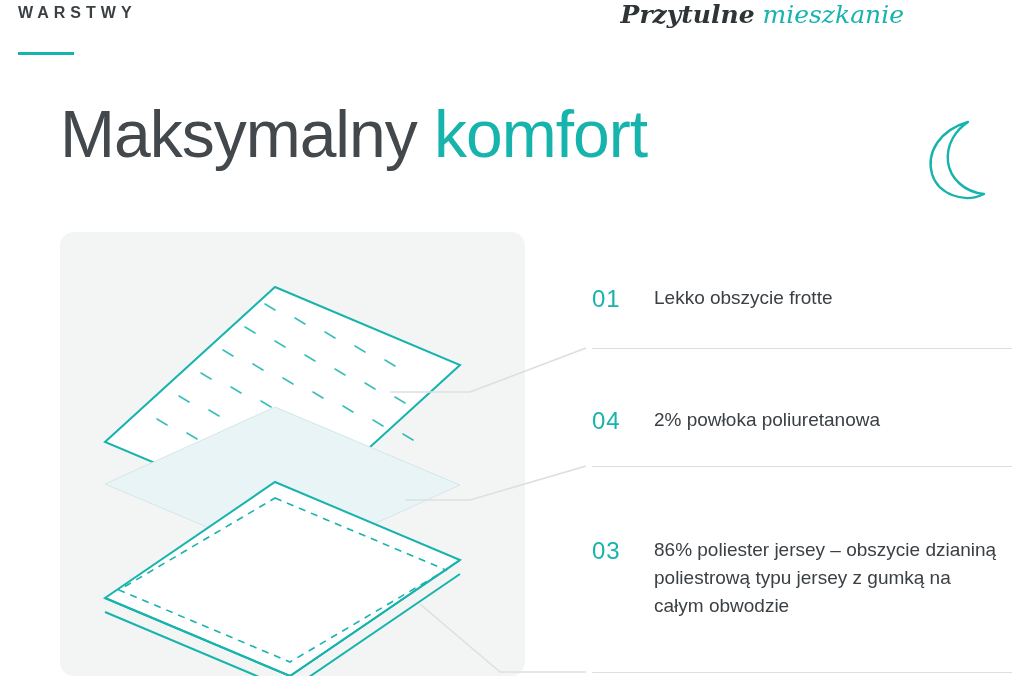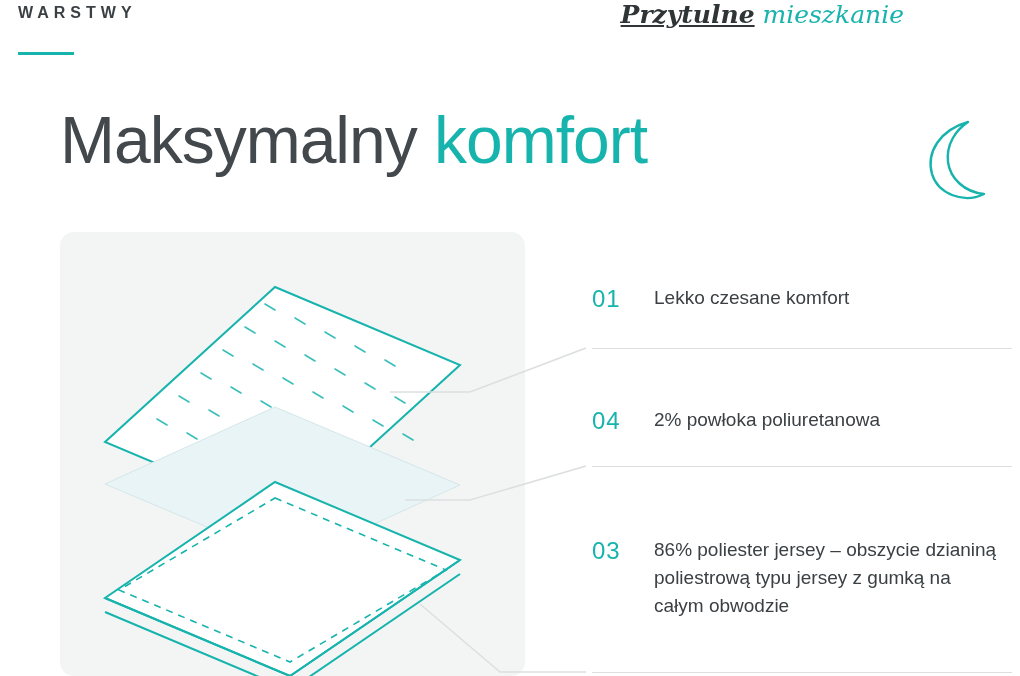--- a/index.html
+++ b/index.html
@@ -41,28 +41,28 @@
   }
   .topright {
     position: absolute;
     right: 8px;
     top: 0px;
     font-family: "DejaVu Serif", serif;
     font-style: italic;
     font-size: 25px;
     white-space: nowrap;
   }
-  .topright .part1 { color: #2f3437; font-weight: 700; text-decoration: underline; }
+  .topright .part1 { color: #2f3437; font-weight: 700; }
   .topright .part2 { color: #17b3ad; font-weight: 400; }
 
   
   .title {
     position: absolute;
     left: 60px;
-    top: 102px;
+    top: 96px;
     font-size: 66px;
     font-weight: 400;
     letter-spacing: -1px;
     white-space: nowrap;
   }
   .title .dark { color: #43484c; }
   .title .teal { color: #17b3ad; }
 
   .moon {
     position: absolute;
@@ -225,21 +225,21 @@
 </svg>
 
 <svg class="connectors" viewBox="0 0 1020 676">
   <polyline points="586,348 470,392 390,392" fill="none" stroke="#dcdfe0" stroke-width="1.5"></polyline>
   <polyline points="586,466 470,500 405,500" fill="none" stroke="#dcdfe0" stroke-width="1.5"></polyline>
   <polyline points="586,672 500,672 420,604" fill="none" stroke="#dcdfe0" stroke-width="1.5"></polyline>
 </svg>
 
 <div class="item" id="item-1">
   <div class="num">01</div>
-  <div class="txt">Lekko czesane komfort</div>
+  <div class="txt">Lekko obszycie frotte</div>
 </div>
 <div class="rule" id="rule-1"></div>
 
 <div class="item" id="item-2">
   <div class="num">04</div>
   <div class="txt">2% powłoka poliuretanowa</div>
 </div>
 <div class="rule" id="rule-2"></div>
 
 <div class="item" id="item-3">

